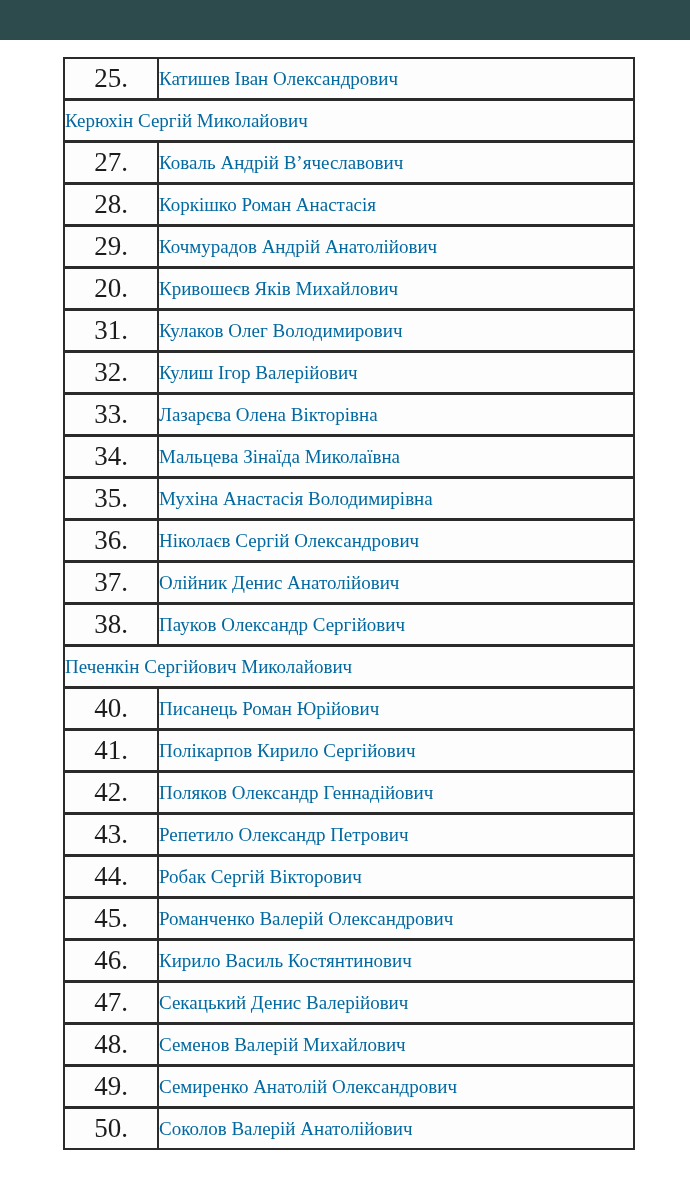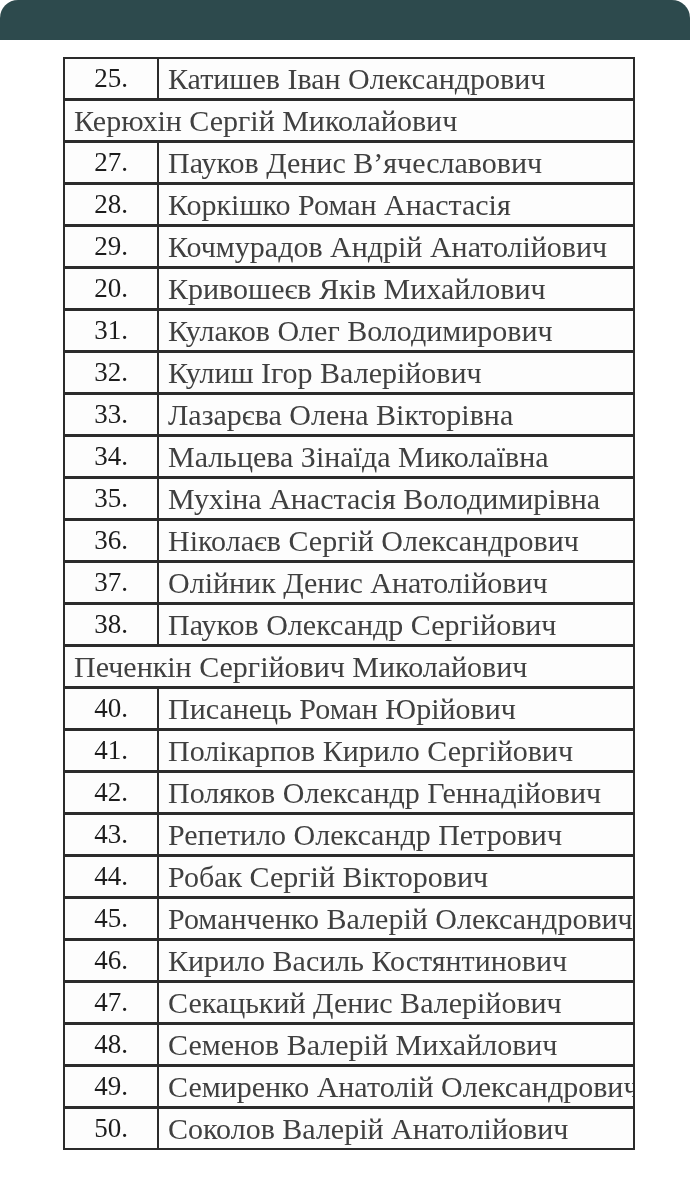--- a/index.html
+++ b/index.html
@@ -7,21 +7,20 @@
     padding: 0;
     background: #ffffff;
   }
   .page {
     position: relative;
     width: 690px;
     height: 1186px;
     background: #ffffff;
     overflow: hidden;
     font-family: "Liberation Serif", "DejaVu Serif", serif;
-    border-radius: 18px;
   }
   .header-bar {
     position: absolute;
     top: 0;
     left: 0;
     width: 690px;
     height: 40px;
   }
   .table-wrap {
     position: absolute;
@@ -46,24 +45,23 @@
     display: flex;
     align-items: center;
     justify-content: center;
     font-size: 27px;
     color: #1c1c1c;
   }
   .cell-name {
     flex: 1;
     display: flex;
     align-items: center;
-    padding-left: 9px;
     padding-right: 4px;
-    font-size: 30px;
-    color: #404040;
+    font-size: 19px;
+    color: #0369a1;
     white-space: nowrap;
     overflow: hidden;
   }
 </style>
 </head>
 <body>
 
 <div class="page" style="background: rgb(255, 255, 255);">
   <div class="header-bar" style="background: rgb(45, 74, 77);"></div>
   <div class="table-wrap">
@@ -71,21 +69,21 @@
     <div class="cell-num">25.</div>
     <div class="cell-name">Катишев Іван Олександрович</div>
   </div>
 
   <div class="row">
     <div class="cell-name">Керюхін Сергій Миколайович</div>
   </div>
 
   <div class="row">
     <div class="cell-num">27.</div>
-    <div class="cell-name">Пауков Денис В’ячеславович</div>
+    <div class="cell-name">Коваль Андрій В’ячеславович</div>
   </div>
 
   <div class="row">
     <div class="cell-num">28.</div>
     <div class="cell-name">Коркішко Роман Анастасія</div>
   </div>
 
   <div class="row">
     <div class="cell-num">29.</div>
     <div class="cell-name">Кочмурадов Андрій Анатолійович</div>

